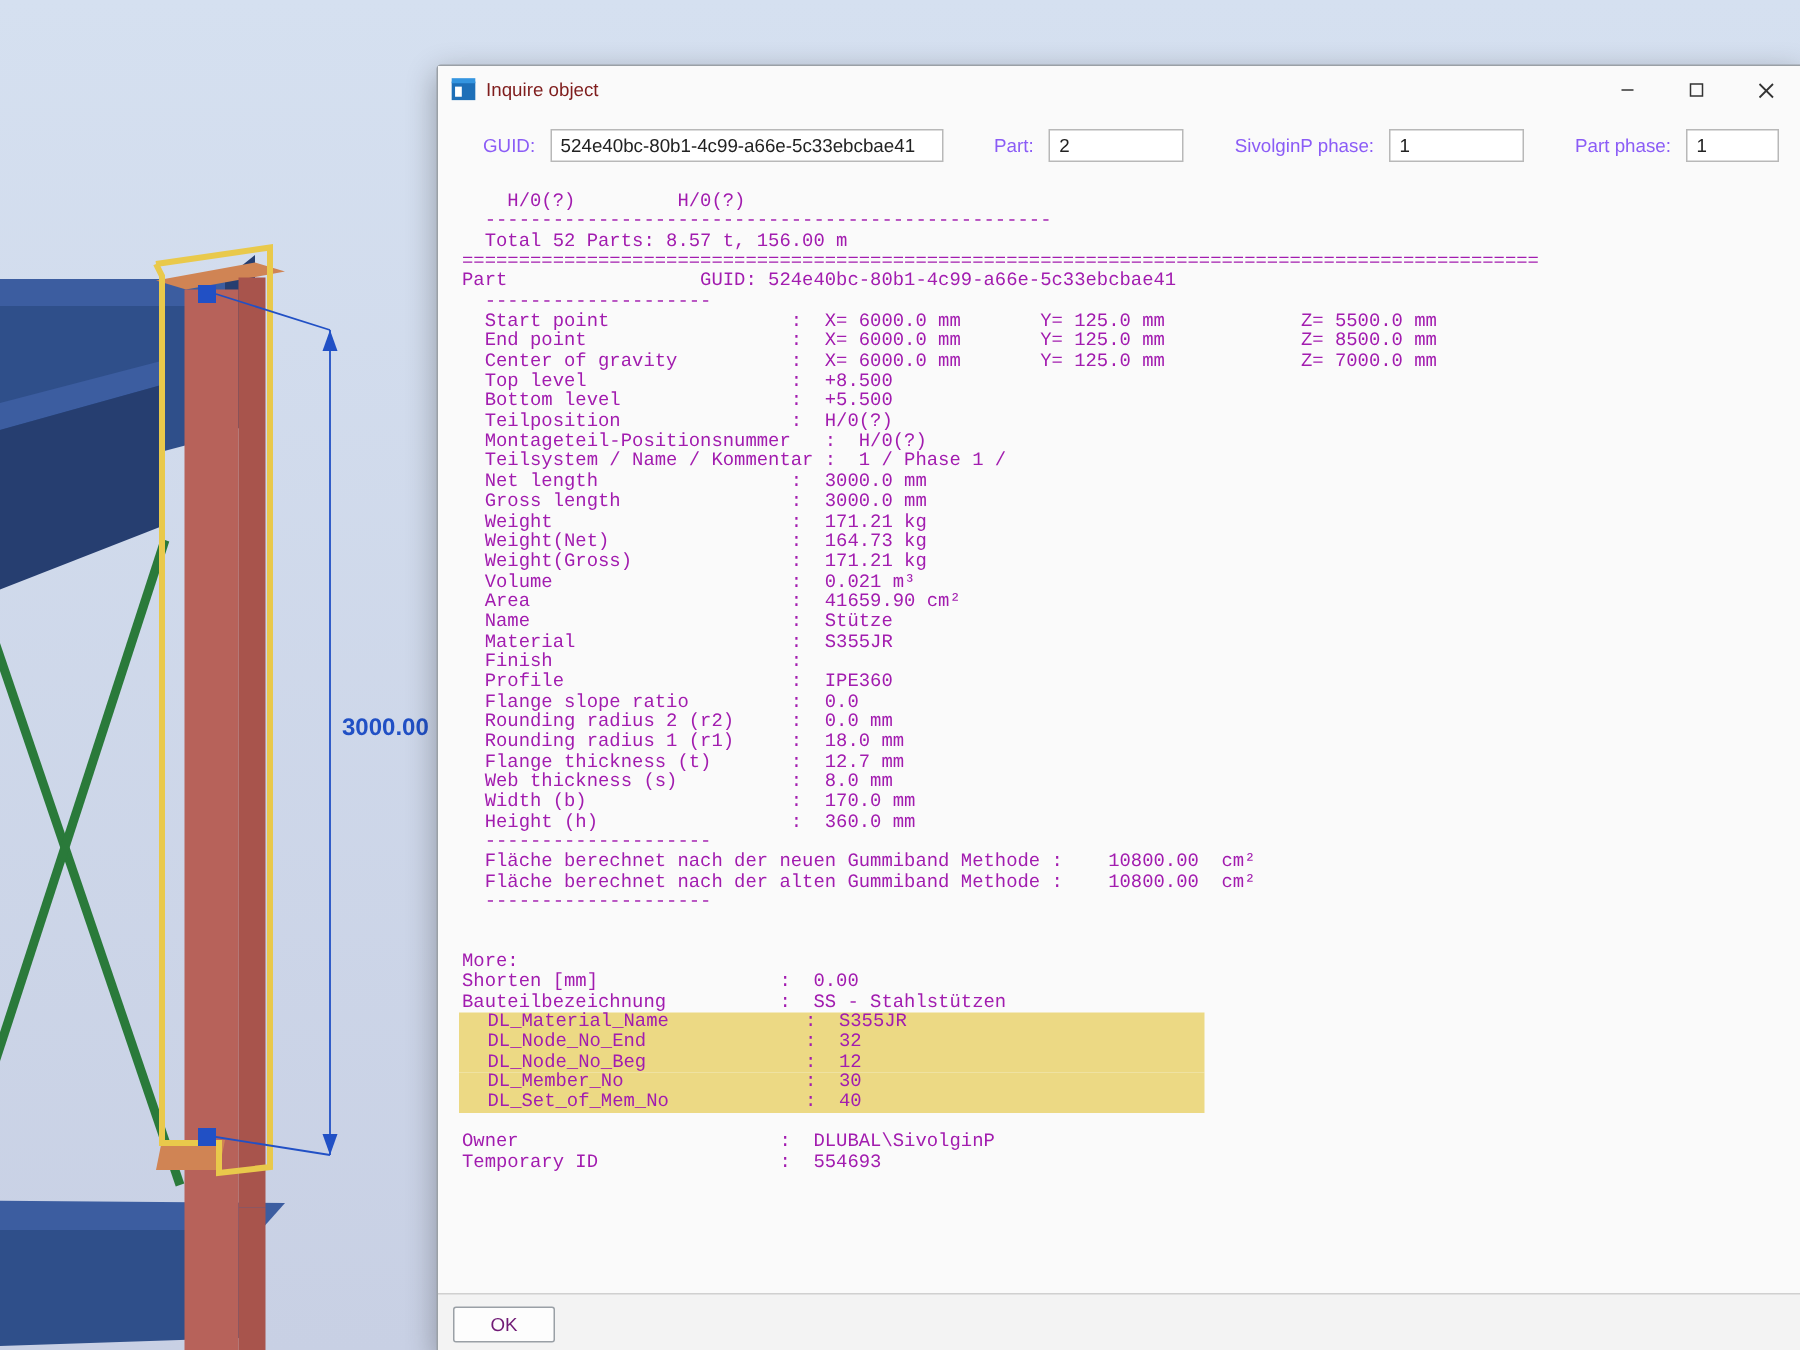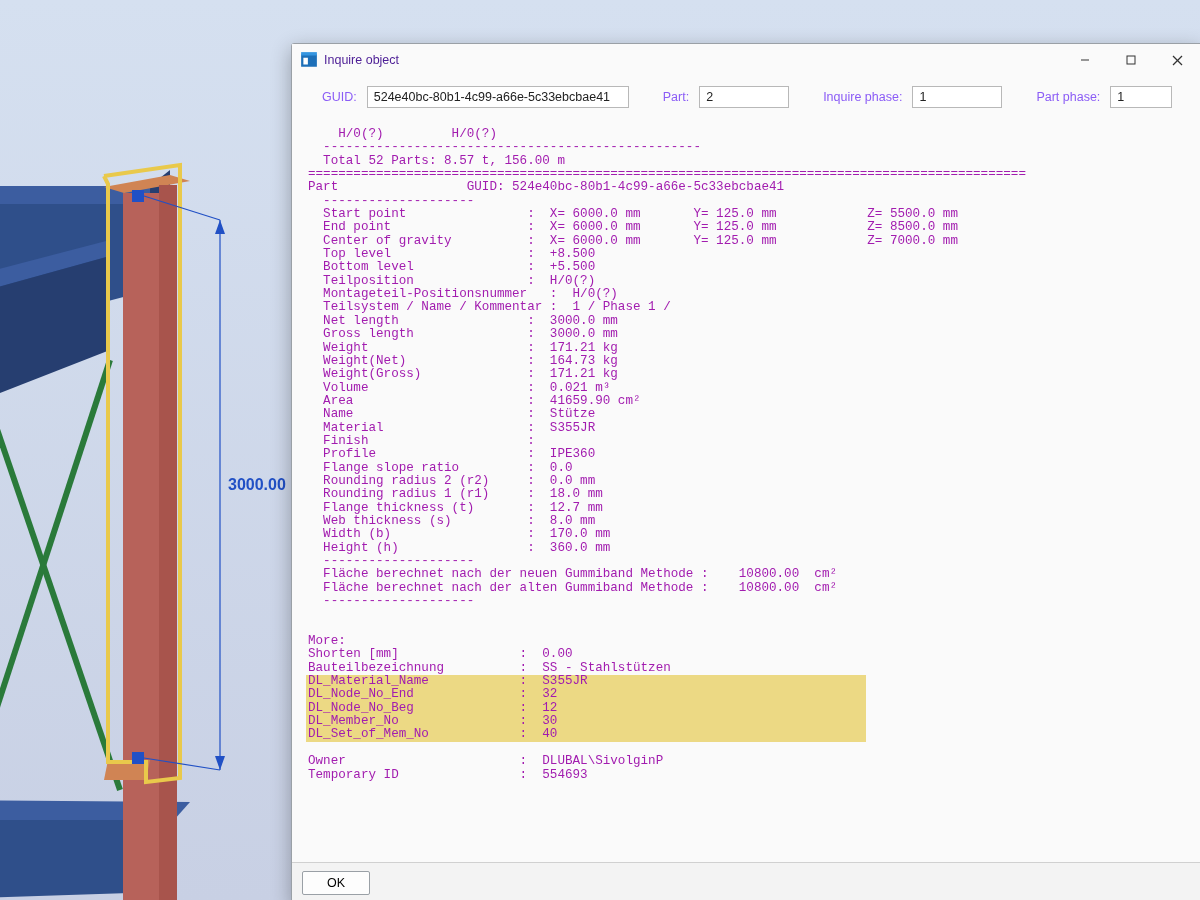--- a/index.html
+++ b/index.html
@@ -32,21 +32,21 @@
     border-radius: 3px 0 0 0;
     box-shadow: 0 6px 20px rgba(0,0,0,0.3);
     display: flex; flex-direction: column;
   }
   .titlebar {
     height: 32px; display: flex; align-items: center;
     padding: 0 0 0 8px; background: #fafafa;
     border-bottom: 0;
   }
   .titlebar .appicon { width: 18px; height: 18px; margin-right: 6px; }
-  .titlebar .title { font-size: 12.5px; color: #4c1d95; flex: 1; }
+  .titlebar .title { font-size: 12.5px; color: #7f1d1d; flex: 1; }
   .titlebar .winbtn {
     width: 46px; height: 32px; display: flex; align-items: center; justify-content: center;
     color: #333; font-size: 11px;
   }
 
   .headerrow {
     display: flex; align-items: center; gap: 10px;
     padding: 10px 14px 12px 30px; background: #fafafa;
   }
   .lbl { color: #8b5cf6; font-size: 12.5px; }
@@ -57,30 +57,30 @@
   .inp.guid { width: 262px; }
   .inp.small { width: 90px; }
   .inp.tiny { width: 62px; }
 
   .mono-panel {
     flex: 1; margin: 0 8px 8px 8px; background: #fafafa;
     font-family: Consolas, "Courier New", monospace; font-size: 12.6px;
     color: #a21caf; white-space: pre; overflow: hidden;
     padding: 8px 8px 8px 8px; line-height: 1.06;
   }
-  .hl { background: #ecd984; display: inline-block; width: 560px; margin-left:-2px; padding-left:2px;}
+  .hl { background: #ecd984; display: inline-block; width: 497px; margin-left:-2px; padding-left:19px;}
 
   .footer {
     height: 40px; border-top: 1px solid #d0d0d0;
     display: flex; align-items: center; padding-left: 10px;
     background: #f3f3f3;
   }
   .okbtn {
     width: 68px; height: 24px; border: 1px solid #9aa0a6;
-    background: #fdfdfd; font-size: 12.5px; color: #000000;
+    background: #fdfdfd; font-size: 12.5px; color: #701a75;
     border-radius: 2px; cursor: pointer;
   }
 
 </style>
 </head>
 <body>
 
 <div class="viewport">
   <svg width="1200" height="900" viewBox="0 0 1200 900">
 
@@ -149,21 +149,21 @@
     </div>
   </div>
 
   <div class="headerrow">
     <span class="lbl">GUID:</span>
     <input class="inp guid" value="524e40bc-80b1-4c99-a66e-5c33ebcbae41" style="">
     <span style="flex:0 0 14px"></span>
     <span class="lbl">Part:</span>
     <input class="inp small" value="2" style="">
     <span style="flex:0 0 14px"></span>
-    <span class="lbl">Inquire phase:</span>
+    <span class="lbl">SivolginP phase:</span>
     <input class="inp small" value="1" style="">
     <span style="flex:0 0 14px"></span>
     <span class="lbl">Part phase:</span>
     <input class="inp tiny" value="1" style="">
   </div>
 
   <div class="mono-panel" id="mono">    H/0(?)         H/0(?)
   --------------------------------------------------
   Total 52 Parts: 8.57 t, 156.00 m
 ===============================================================================================

